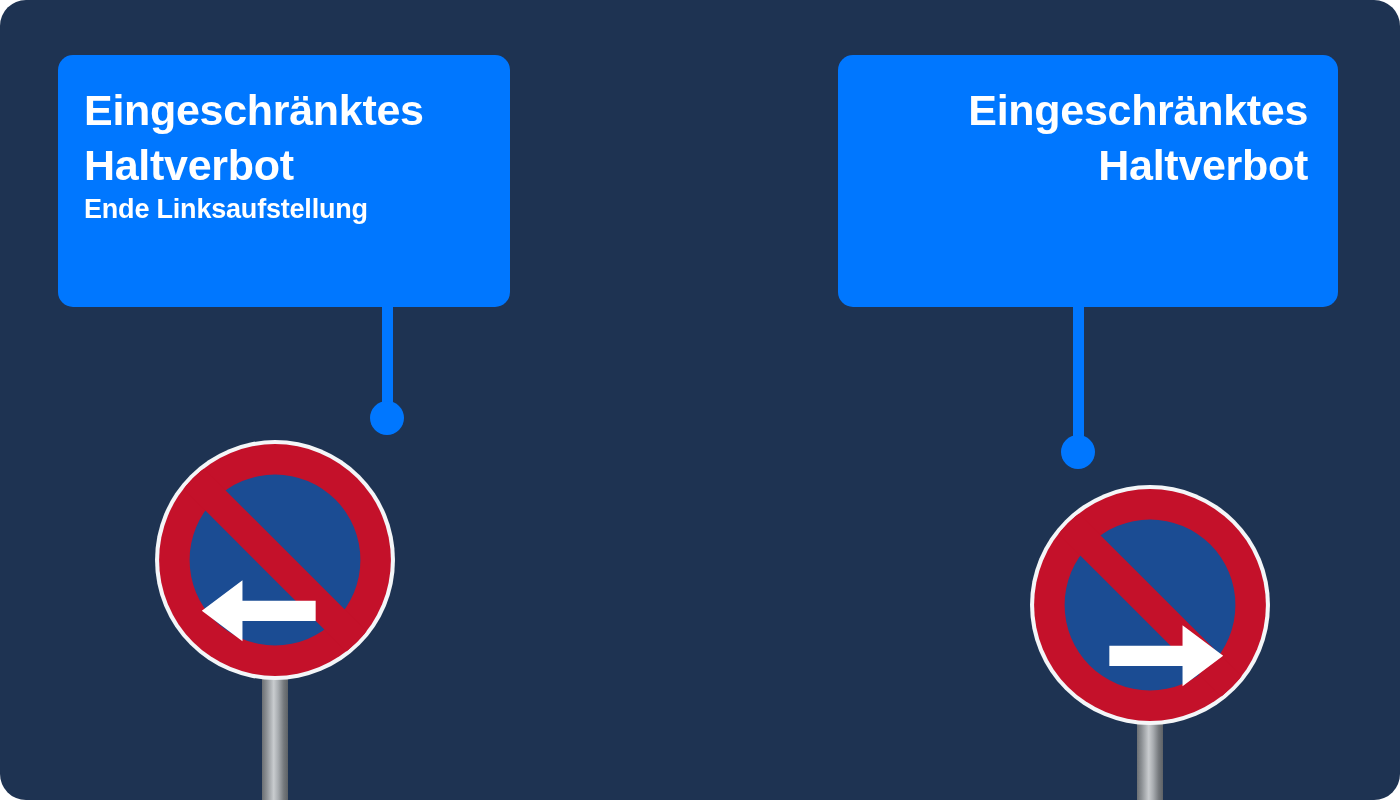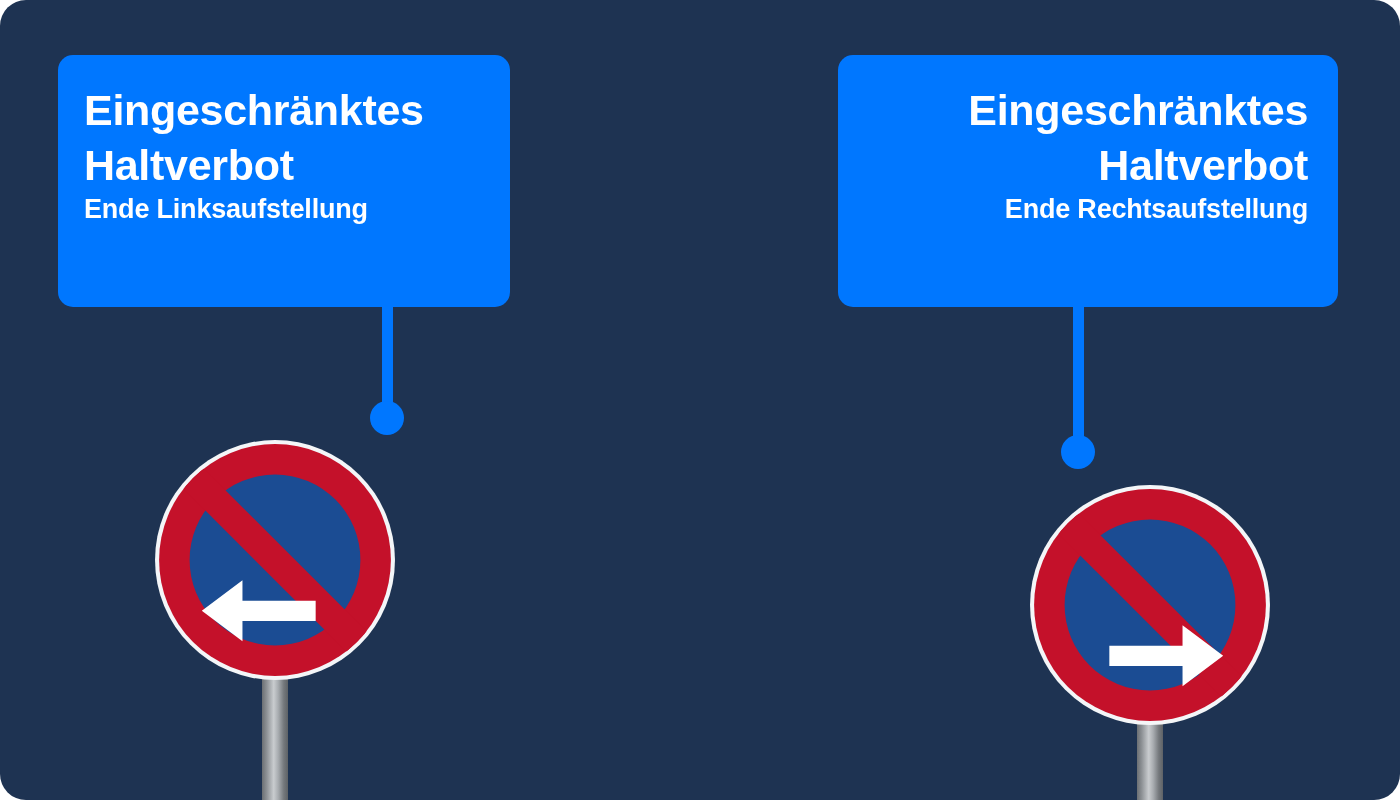--- a/index.html
+++ b/index.html
@@ -113,21 +113,20 @@
 
   <div class="callout callout-left">
     <div class="callout-title">Eingeschränktes
 Haltverbot</div>
     <div class="callout-sub">Ende Linksaufstellung</div>
   </div>
 
   <div class="callout callout-right">
     <div class="callout-title">Eingeschränktes
 Haltverbot</div>
-    <div class="callout-sub">Ende Rechtsaufstellung</div>
   </div>
 
   <div class="connector conn-left"></div>
   <div class="connector-dot dot-left"></div>
 
   <div class="connector conn-right"></div>
   <div class="connector-dot dot-right"></div>
 
   <div class="post post-left"></div>
   <div class="post post-right"></div>

